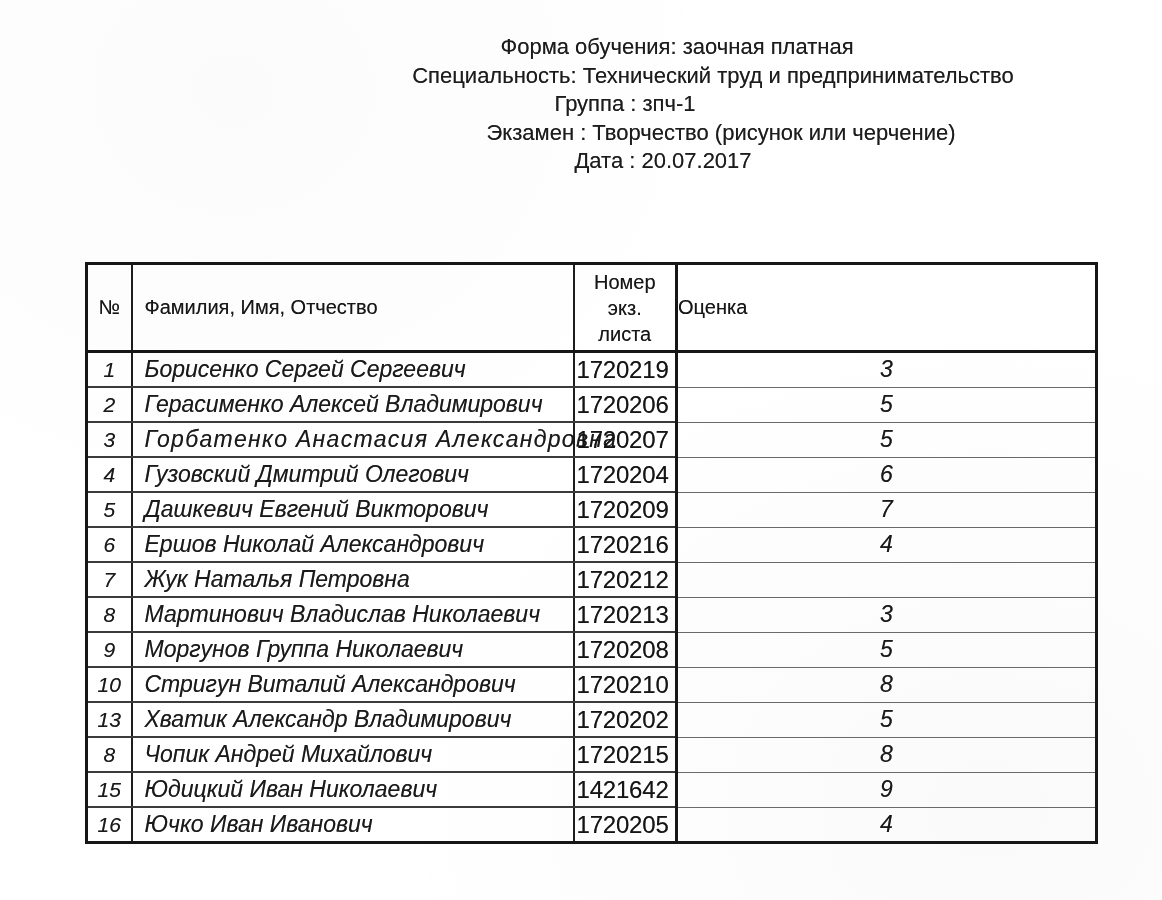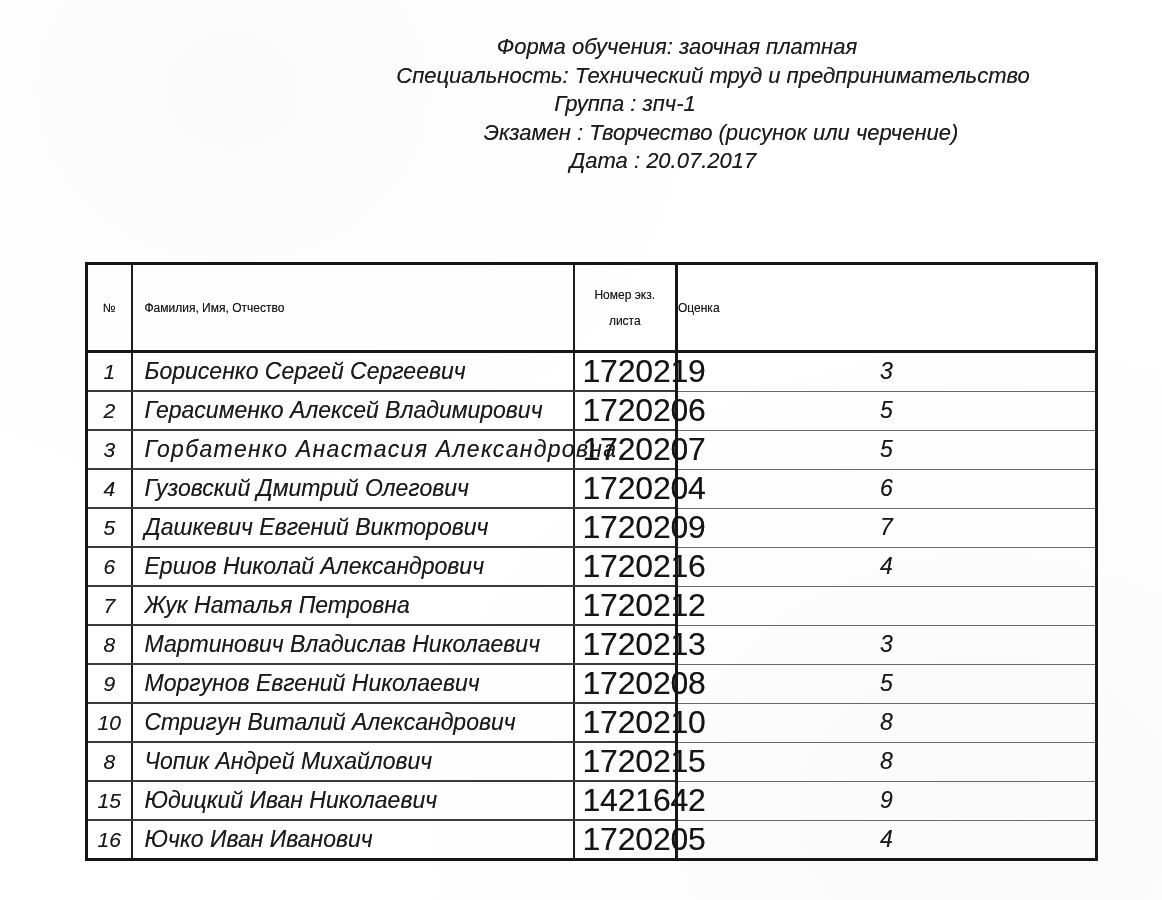--- a/index.html
+++ b/index.html
@@ -25,21 +25,20 @@
       #ffffff;
   }
 
   
   .titles {
     position: absolute;
     top: 33px;
     left: 203px;
     width: 960px;
     text-align: center;
-    font-style: italic;
     font-size: 22px;
     line-height: 28.5px;
     color: #1c1c1c;
     text-shadow: 0 0 0.4px rgba(0,0,0,0.55);
   }
   .titles .tline { position: relative; white-space: nowrap; }
   .titles .tline:nth-child(1) { left: -6px; }
   .titles .tline:nth-child(2) { left: 30px; }
   .titles .tline:nth-child(3) { left: -58px; }
   .titles .tline:nth-child(4) { left: 38px; }
@@ -56,21 +55,21 @@
     border: 3px solid #161616;
   }
   col.c1 { width: 45px; }
   col.c2 { width: 442px; }
   col.c3 { width: 103px; }
   col.c4 { width: 420px; }
 
   thead th {
     height: 85px;
     font-weight: normal;
-    font-size: 12px;
+    font-size: 20px;
     color: #161616;
     border-bottom: 3px solid #161616;
     vertical-align: middle;
     padding: 0;
     text-shadow: 0 0 0.4px rgba(0,0,0,0.5);
   }
   th.h-num   { border-right: 2px solid #1d1d1d; text-align: center; }
   th.h-name  { border-right: 2px solid #1d1d1d; text-align: left; padding-left: 12px; }
   th.h-sheet { border-right: 3px solid #161616; text-align: center; line-height: 26px; padding: 0 13px; }
   th.h-grade { text-align: left; }
@@ -93,22 +92,22 @@
     font-size: 23px;
     padding-left: 12px;
     white-space: nowrap;
     border-right: 2px solid #1d1d1d;
     border-bottom: 2px solid #3b3b3b;
     margin-left: 24px;
   }
   td.d-name.overlap { letter-spacing: 1.3px; }
   td.d-sheet {
     font-style: normal;
-    font-size: 32px;
-    padding-left: 8px;
+    font-size: 24px;
+    padding-left: 2px;
     letter-spacing: -0.2px;
     border-right: 3px solid #161616;
     border-bottom: 2px solid #3b3b3b;
     color: #151515;
   }
   td.d-grade {
     text-align: center;
     font-size: 23px;
     border-bottom: 1px solid #6a6a6a;
   }
@@ -186,31 +185,37 @@
           <td class="d-grade"></td>
         </tr>
         <tr>
           <td class="d-num">8</td>
           <td class="d-name">Мартинович Владислав Николаевич</td>
           <td class="d-sheet">1720213</td>
           <td class="d-grade">3</td>
         </tr>
         <tr>
           <td class="d-num">9</td>
-          <td class="d-name">Моргунов Евгений Николаевич</td>
+          <td class="d-name">Моргунов Группа Николаевич</td>
           <td class="d-sheet">1720208</td>
           <td class="d-grade">5</td>
         </tr>
         <tr>
           <td class="d-num">10</td>
           <td class="d-name">Стригун Виталий Александрович</td>
           <td class="d-sheet">1720210</td>
           <td class="d-grade">8</td>
         </tr>
         <tr>
+          <td class="d-num">13</td>
+          <td class="d-name">Хватик Александр Владимирович</td>
+          <td class="d-sheet">1720202</td>
+          <td class="d-grade">5</td>
+        </tr>
+        <tr>
           <td class="d-num">8</td>
           <td class="d-name">Чопик Андрей Михайлович</td>
           <td class="d-sheet">1720215</td>
           <td class="d-grade">8</td>
         </tr>
         <tr>
           <td class="d-num">15</td>
           <td class="d-name">Юдицкий Иван Николаевич</td>
           <td class="d-sheet">1421642</td>
           <td class="d-grade">9</td>

